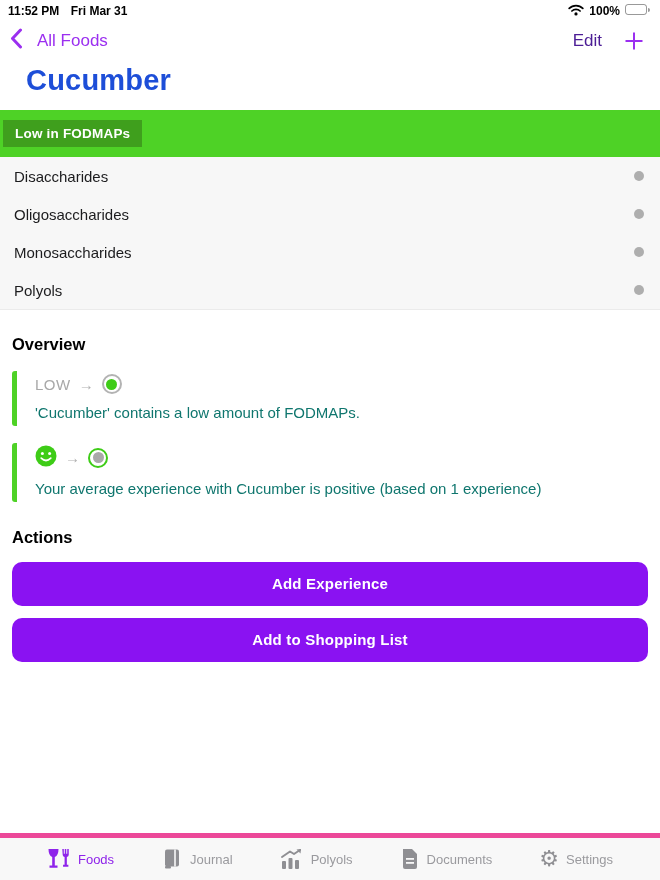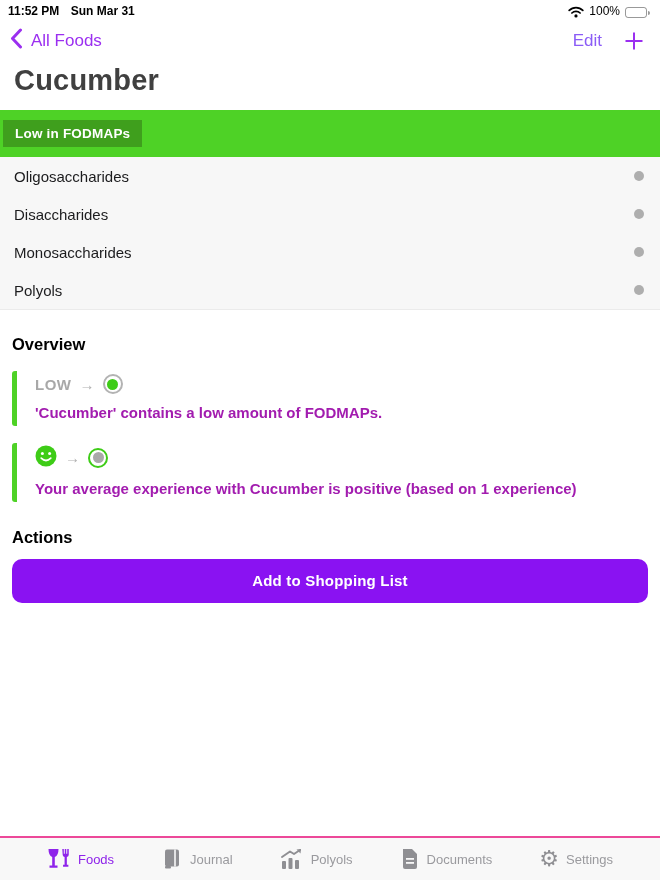--- a/index.html
+++ b/index.html
@@ -8,36 +8,36 @@
     background:#ffffff;
     font-family:"Liberation Sans","DejaVu Sans",sans-serif;
     -webkit-font-smoothing:antialiased;color:#111;
   }
   
   .status-bar{
     display:flex;justify-content:space-between;align-items:center;
     padding:2px 10px 0 8px;height:18px;font-size:12px;font-weight:700;color:#000;
   }
   .status-left span{margin-right:8px;}
-  .status-right{display:flex;align-items:flex-end;gap:5px;font-weight:400;}
+  .status-right{display:flex;align-items:flex-start;gap:5px;font-weight:700;}
   .wifi-icon svg{display:block;}
   .battery{display:flex;align-items:center;}
   .battery-body{width:22px;height:11px;border:1px solid rgba(0,0,0,.4);border-radius:3px;padding:1px;box-sizing:border-box;}
   .battery-fill{background:#000;height:100%;width:100%;border-radius:1.5px;}
   .battery-nub{width:2px;height:4px;background:rgba(0,0,0,.4);border-radius:0 2px 2px 0;margin-left:1px;}
   
   .nav-bar{
     display:flex;justify-content:space-between;align-items:center;
     padding:0 16px 0 10px;height:34px;margin-top:4px;
   }
-  .back-link{display:flex;align-items:center;gap:8px;color:#9b2ff0;font-size:17px;cursor:pointer;}
-  .nav-right{display:flex;align-items:flex-end;gap:22px;color:#8b5cf6;font-size:17px;}
+  .back-link{display:flex;align-items:center;gap:14px;color:#9b2ff0;font-size:17px;cursor:pointer;}
+  .nav-right{display:flex;align-items:flex-end;gap:22px;color:#4c1d95;font-size:17px;}
   .nav-right .plus svg{display:block;}
   
-  .page-title{font-size:29px;font-weight:700;letter-spacing:.2px;margin:6px 0 0 14px;color:#404040;}
+  .page-title{font-size:29px;font-weight:700;letter-spacing:.2px;margin:6px 0 0 26px;color:#1d4ed8;}
   
   .banner{margin-top:13px;height:47px;background:#4ed226;display:flex;align-items:center;}
   .banner-badge{
     margin-left:3px;background:#3f9f1d;color:#fff;font-size:13.5px;font-weight:700;
     padding:6px 12px;border-radius:0;letter-spacing:.2px;
   }
   
   .fodmap-list{background:#f7f7f7;border-bottom:1px solid #ebebeb;}
   .fodmap-row{
     height:38px;display:flex;align-items:center;justify-content:space-between;
@@ -45,24 +45,24 @@
   }
   .gray-dot{width:10px;height:10px;border-radius:50%;background:#aeaeae;}
   
   .content{padding:0 12px;}
   .section-heading{font-size:16.5px;font-weight:700;color:#000;margin:0;}
   .h-overview{margin-top:25px;}
   .h-journal{margin-top:24px;}
   .h-actions{margin-top:26px;}
   .insight{
     border-left:5px solid #4ed226;border-radius:3px;
-    padding:2px 0 2px 18px;margin-top:17px;font-weight:bold;
+    padding:2px 0 2px 18px;margin-top:17px;
   }
   .insight-iconrow{display:flex;align-items:center;gap:8px;margin-bottom:7px;min-height:22px;}
-  .insight-text{font-size:15px;line-height:1.45;color:#a21caf;max-width:620px;}
+  .insight-text{font-size:15px;line-height:1.45;color:#0f766e;max-width:620px;}
   .muted-label{color:#a8a8a8;font-size:15px;letter-spacing:.5px;}
   .muted-arrow{color:#b0b0b0;font-size:15px;}
   .date-label{color:#b4b4b4;font-size:12.5px;margin-bottom:7px;}
   
   .circle-icon{width:20px;height:20px;border-radius:50%;box-sizing:border-box;
     display:flex;align-items:center;justify-content:center;}
   .ring-gray{border:2px solid #b3b3b3;}
   .ring-green{border:2px solid #3ecc17;}
   .dot-green{width:11px;height:11px;border-radius:50%;background:#3ecc17;}
   .dot-gray{width:11px;height:11px;border-radius:50%;background:#a9a9a9;}
@@ -71,35 +71,35 @@
     display:flex;align-items:center;justify-content:center;
     height:44px;border-radius:10px;background:#8a12f2;border:none;width:100%;
     color:#fff;font-size:15px;font-weight:700;font-family:inherit;cursor:pointer;
     letter-spacing:.2px;
   }
   .btn-1{margin-top:15px;}
   .btn-2{margin-top:12px;}
   
   .tab-bar{
     position:absolute;left:0;bottom:0;width:660px;height:42px;
-    background:#f8f8f8;border-top:2px solid #ec4899;
+    background:#f8f8f8;border-top:5px solid #ec4899;
     display:flex;align-items:center;justify-content:space-evenly;
   }
   .tab-item{display:flex;align-items:center;gap:7px;font-size:13px;color:#9a9a9e;cursor:pointer;}
   .tab-item.active{color:#8e23ea;}
   .tab-item .gear-glyph{font-family:"DejaVu Sans",sans-serif;font-size:22px;line-height:1;color:#8f8f93;}
   .tab-item svg{display:block;}
 </style>
 </head>
 <body>
 
 <div class="status-bar">
   <div class="status-left">
     <span>11:52 PM</span>
-    <span>Sun Mar 31</span>
+    <span>Fri Mar 31</span>
   </div>
   <div class="status-right">
     <span class="wifi-icon">
       <svg width="16" height="12" viewBox="0 0 16 12">
         <path d="M1.2 4.4 A9.5 9.5 0 0 1 14.8 4.4" fill="none" stroke="#000" stroke-width="1.7" stroke-linecap="round"></path>
         <path d="M3.9 7 A5.8 5.8 0 0 1 12.1 7" fill="none" stroke="#000" stroke-width="1.7" stroke-linecap="round"></path>
         <circle cx="8" cy="9.9" r="1.6" fill="#000"></circle>
       </svg>
     </span>
     <span>100%</span>
@@ -131,25 +131,25 @@
 </div>
 
 <div class="page-title">Cucumber</div>
 
 <div class="banner">
   <span class="banner-badge">Low in FODMAPs</span>
 </div>
 
 <div class="fodmap-list">
   <div class="fodmap-row">
+    <span>Disaccharides</span>
+    <span class="gray-dot"></span>
+  </div>
+  <div class="fodmap-row">
     <span>Oligosaccharides</span>
-    <span class="gray-dot"></span>
-  </div>
-  <div class="fodmap-row">
-    <span>Disaccharides</span>
     <span class="gray-dot"></span>
   </div>
   <div class="fodmap-row">
     <span>Monosaccharides</span>
     <span class="gray-dot"></span>
   </div>
   <div class="fodmap-row">
     <span>Polyols</span>
     <span class="gray-dot"></span>
   </div>
@@ -186,20 +186,21 @@
           <span class="dot-gray"></span>
         </span>
     </div>
     <div class="insight-text">Your average experience with Cucumber is positive (based on 1 experience)</div>
   </div>
 
 
 
   <h2 class="section-heading h-actions">Actions</h2>
 
+  <button class="action-button btn-1">Add Experience</button>
   <button class="action-button btn-2">Add to Shopping List</button>
 </div>
 
 <div class="tab-bar">
   <div class="tab-item active">
     <span>
       <svg width="24" height="22" viewBox="0 0 24 22">
         <g fill="#8e23ea">
           <path d="M1.5 1 h10 q0 6.5 -3.7 8 v8.5 h2.7 v2.2 H2.5 v-2.2 h2.7 V9 Q1.5 7.5 1.5 1 Z"></path>
           <path d="M15.5 1 h1.6 v5 h1 v-5 h1.6 v5 h1 v-5 h1.6 v6.2 q0 1.8 -2 2.3 v8 h1.6 v2.2 h-5.6 v-2.2 h1.6 v-8 q-2 -.5 -2 -2.3 Z" transform="scale(0.95) translate(0.6,0)"></path>

